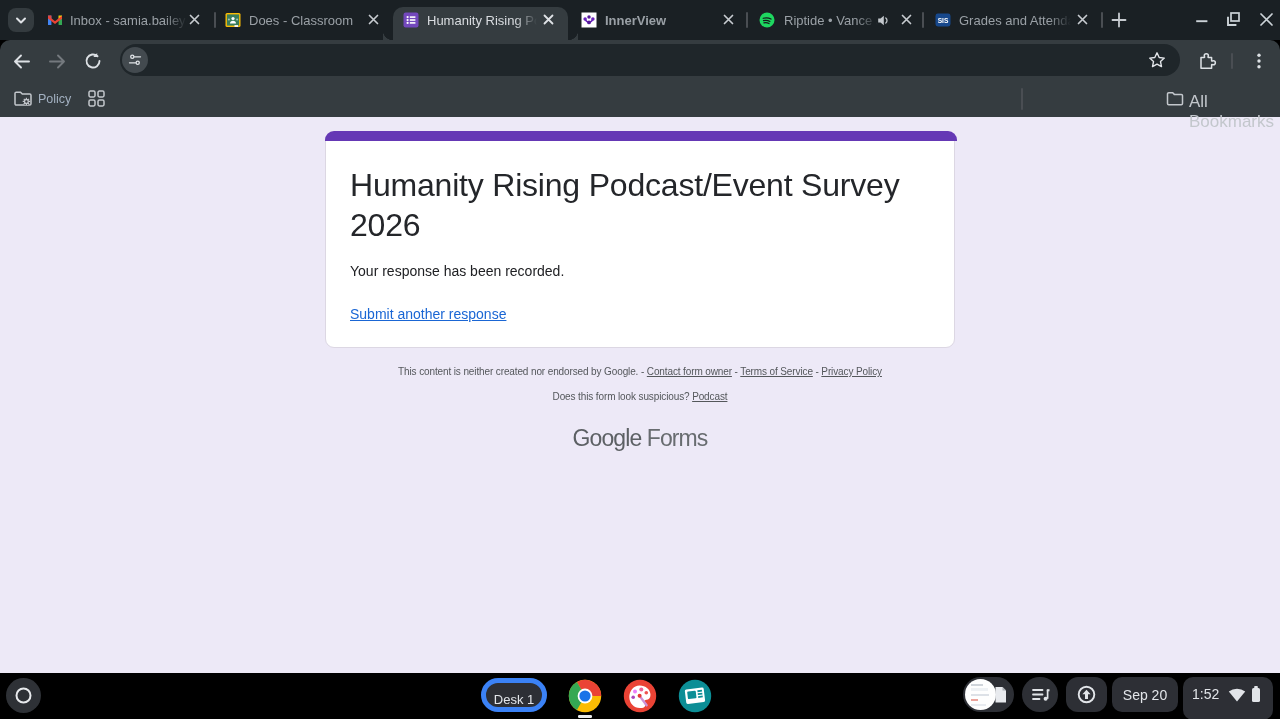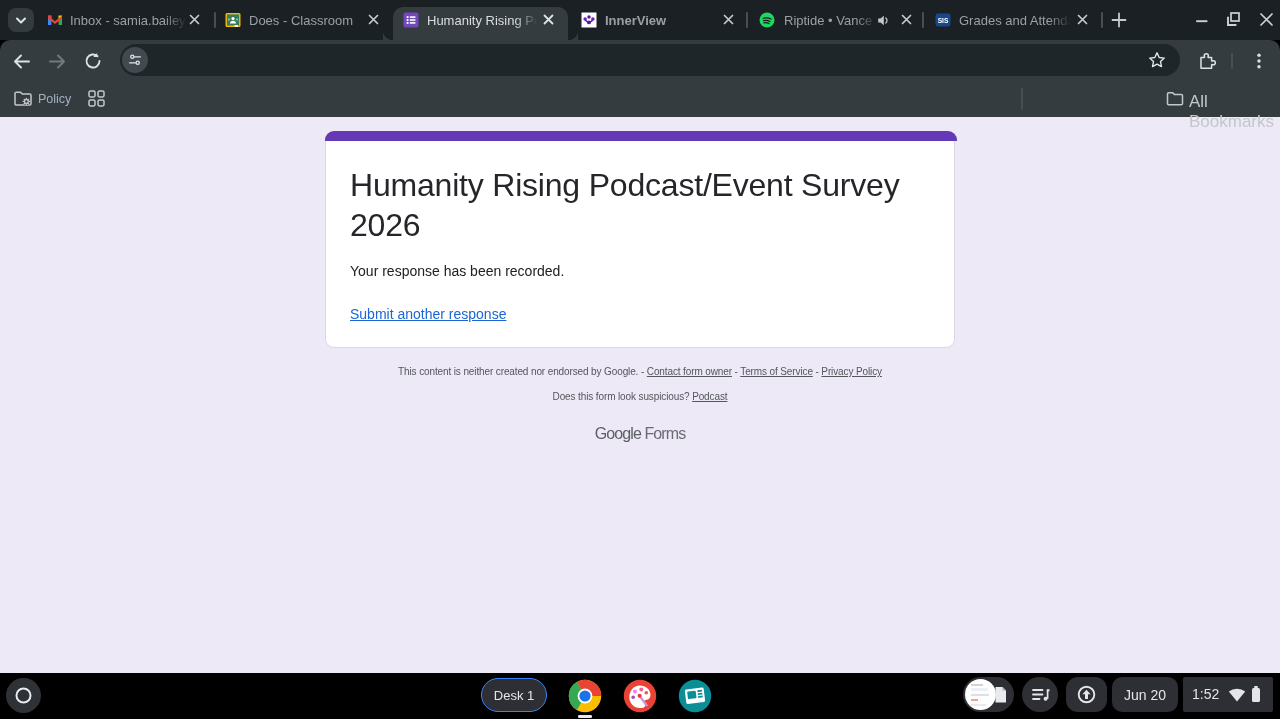--- a/index.html
+++ b/index.html
@@ -26,21 +26,21 @@
   svg.ic { display:block; }
 
   
   #card { position:absolute; left:325px; top:14px; width:630px; height:217px; background:#fff; border:1px solid #dcd7e3; border-radius:9px; }
   #cardbar { position:absolute; left:-1px; top:-1px; width:632px; height:10px; background:#6538b5; border-radius:9px 9px 0 0; }
   #ftitle { position:absolute; left:24px; top:33px; width:580px; font-size:32px; line-height:40px; color:#24262a; letter-spacing:-0.2px; }
   #frec { position:absolute; left:24px; top:131px; font-size:14px; color:#202124; }
   #flink { position:absolute; left:24px; top:174px; font-size:14px; color:#1a66d4; text-decoration:underline; }
   .foot { position:absolute; width:630px; left:325px; text-align:center; font-size:10px; color:#54575b; letter-spacing:-0.12px; }
   .foot u { text-decoration:underline; }
-  #glogo { position:absolute; left:0; top:308px; width:1280px; text-align:center; font-size:16px; color:#5f6368; letter-spacing:-0.9px; }
+  #glogo { position:absolute; left:0; top:308px; width:1280px; text-align:center; font-size:23px; color:#5f6368; letter-spacing:-0.9px; }
 
   
   .pill { position:absolute; background:#2d2f35; }
   .shtxt { color:#e2e5e9; font-size:13.5px; }
 </style>
 </head>
 <body>
 
 <div id="content">
   <div id="card">
@@ -224,21 +224,21 @@
 </div>
 
 <div id="shelf">
 
   <div class="abs" style="left:6px;top:5px;width:35px;height:35px;border-radius:50%;background:#2e3136;">
     <svg class="ic" width="35" height="35" viewBox="0 0 35 35">
         <circle cx="17.5" cy="17.5" r="7" fill="none" stroke="#e8eaed" stroke-width="2"></circle>
       </svg>
   </div>
 
-  <div class="pill" style="left:481px;top:5px;width:66px;height:34px;border-radius:17px;border:1px solid #3b82f6;line-height:32px;text-align:center;"><span class="shtxt" style="font-size:13px;">Desk 1</span></div>
+  <div class="pill" style="left:481px;top:5px;width:66px;height:34px;border-radius:17px;border:5px solid #3b82f6;line-height:32px;text-align:center;"><span class="shtxt" style="font-size:13px;">Desk 1</span></div>
 
   <svg class="abs" style="left:568px;top:6px;" width="34" height="34" viewBox="0 0 34 34">
     <circle cx="17" cy="17" r="16.2" fill="#fbbc04"></circle>
     <path d="M17 17 L33.2 17 A16.2 16.2 0 0 0 8.9 2.97 Z" fill="#ea4335"></path>
     <path d="M17 17 L8.9 2.97 A16.2 16.2 0 0 0 8.9 31.03 Z" fill="#34a853"></path>
     <circle cx="17" cy="17" r="7.4" fill="#fff"></circle>
     <circle cx="17" cy="17" r="5.6" fill="#1a73e8"></circle>
   </svg>
   <div class="abs" style="left:578px;top:42px;width:14px;height:2.5px;background:#e8eaed;border-radius:1.2px;"></div>
 
@@ -287,23 +287,23 @@
     </svg>
   </div>
 
   <div class="pill" style="left:1066px;top:4px;width:41px;height:35px;border-radius:12px;">
     <svg class="ic" width="41" height="35" viewBox="0 0 41 35">
       <circle cx="20.5" cy="17.5" r="7.8" fill="none" stroke="#e2e5e9" stroke-width="1.9"></circle>
       <path d="M20.5 12.8 L24.6 17.2 H22 V22 H19 V17.2 H16.4 Z" fill="#e2e5e9"></path>
     </svg>
   </div>
 
-  <div class="pill" style="left:1112px;top:4px;width:66px;height:35px;border-radius:10px;line-height:35px;text-align:center;"><span class="shtxt" style="font-size:14px;">Jun 20</span></div>
-
-  <div class="pill" style="left:1183px;top:4px;width:90px;height:35px;border-radius:2px;">
+  <div class="pill" style="left:1112px;top:4px;width:66px;height:35px;border-radius:10px;line-height:35px;text-align:center;"><span class="shtxt" style="font-size:14px;">Sep 20</span></div>
+
+  <div class="pill" style="left:1183px;top:4px;width:90px;height:43px;border-radius:10px;">
     <span class="shtxt abs" style="left:9px;top:9px;font-size:14px;">1:52</span>
     <svg class="abs" style="left:44px;top:9px;" width="20" height="17" viewBox="0 0 20 17">
         <path d="M10 15.5 L1.8 5.6 A13 13 0 0 1 18.2 5.6 Z" fill="#e2e5e9"></path>
       </svg>
     <svg class="abs" style="left:67px;top:7px;" width="12" height="20" viewBox="0 0 12 20">
         <rect x="2" y="4" width="8" height="14" rx="1.6" fill="#e2e5e9"></rect>
         <rect x="4.2" y="2" width="3.6" height="3" rx="0.8" fill="#e2e5e9"></rect>
       </svg>
   </div>
 </div>

